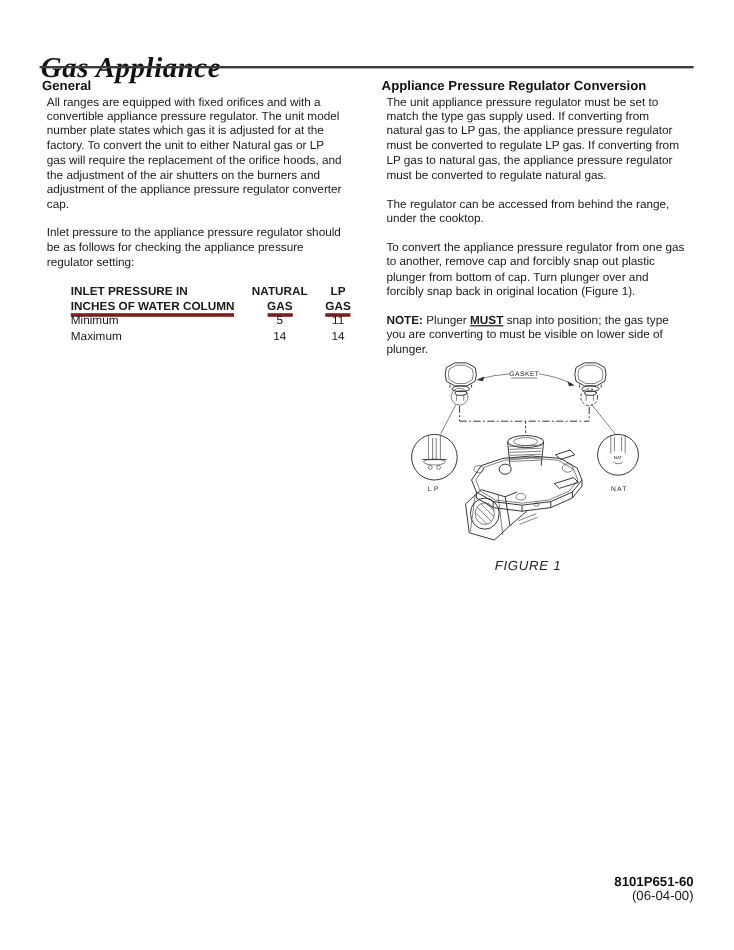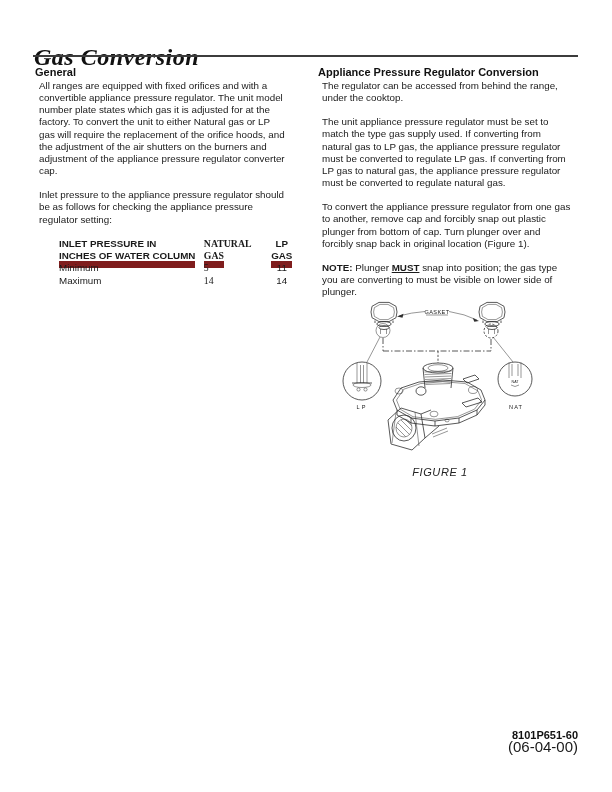--- a/index.html
+++ b/index.html
@@ -13,52 +13,52 @@
     font-family:"Liberation Serif",serif;font-style:italic;font-weight:700;
     font-size:24px;letter-spacing:.5px;color:#111;
   }
   .title-rule{position:absolute;left:33px;top:55px;width:545px;height:2px;background:#3c3c3c;}
   .col{position:absolute;top:66px;font-size:9.8px;line-height:12.15px;}
   .col-left{left:35px;width:266px;}
   .col-right{left:318px;width:262px;}
   .col h3{margin:0 0 1px 0;font-size:11px;line-height:13px;font-weight:700;color:#111;}
   .col p{margin:0 0 12px 4px;white-space:pre-line;}
   .bold{font-weight:700;}
-  .u{border-bottom:7px solid #7f1d1d;padding-bottom:0px;}
+  .u{border-bottom:3px solid #7f1d1d;padding-bottom:0px;}
   .must{font-weight:700;text-decoration:underline;text-align:center;}
   
   .ptable{margin-top:3px;}
   .ptr{display:flex;line-height:12.3px;}
   .c-label{width:158px;padding-left:24px;}
-  .c-nat{width:64px;text-align:left;font-family:Liberation Serif, serif;}
+  .c-nat{width:64px;text-align:center;}
   .c-lp{width:42px;text-align:center;}
   .ptable .hd{font-weight:700;}
   
   .figure-wrap{position:absolute;left:335px;top:296px;width:210px;height:172px;}
   .figure-caption{
     position:absolute;left:335px;top:466px;width:210px;text-align:center;
     font-style:italic;font-size:11px;letter-spacing:.6px;color:#222;
   }
   svg{display:block;}
   .ln{fill:none;stroke:#2e2e2e;stroke-width:.8;}
   .fine{fill:none;stroke:#2e2e2e;stroke-width:.5;}
   .dashdot{fill:none;stroke:#2e2e2e;stroke-width:.8;stroke-dasharray:6 2 1.5 2;}
   .dash{fill:none;stroke:#2e2e2e;stroke-width:.8;stroke-dasharray:2.2 1.6;}
   .figtext{font-family:"Liberation Sans",sans-serif;fill:#222;}
   
   .footer{position:absolute;right:34px;top:729px;text-align:right;}
   .part-number{font-size:11px;font-weight:700;color:#111;line-height:12px;}
-  .rev-date{font-size:15px;color:#1a1a1a;line-height:12px;}
+  .rev-date{font-size:11px;color:#1a1a1a;line-height:12px;}
 </style>
 </head>
 <body>
 
 <div class="page">
 
-  <h1 class="doc-title">Gas Conversion</h1>
+  <h1 class="doc-title">Gas Appliance</h1>
   <div class="title-rule"></div>
 
   <div class="col col-left">
     <h3>General</h3>
     <p>All ranges are equipped with fixed orifices and with a
 convertible appliance pressure regulator. The unit model
 number plate states which gas it is adjusted for at the
 factory. To convert the unit to either Natural gas or LP
 gas will require the replacement of the orifice hoods, and
 the adjustment of the air shutters on the burners and
@@ -87,28 +87,28 @@
       <div class="ptr">
         <span class="c-label">Maximum</span>
         <span class="c-nat">14</span>
         <span class="c-lp">14</span>
       </div>
     </div>
   </div>
 
   <div class="col col-right">
     <h3>Appliance Pressure Regulator Conversion</h3>
-    <p>The regulator can be accessed from behind the range,
-under the cooktop.</p>
     <p>The unit appliance pressure regulator must be set to
 match the type gas supply used. If converting from
 natural gas to LP gas, the appliance pressure regulator
 must be converted to regulate LP gas. If converting from
 LP gas to natural gas, the appliance pressure regulator
 must be converted to regulate natural gas.</p>
+    <p>The regulator can be accessed from behind the range,
+under the cooktop.</p>
     <p>To convert the appliance pressure regulator from one gas
 to another, remove cap and forcibly snap out plastic
 plunger from bottom of cap. Turn plunger over and
 forcibly snap back in original location (Figure 1).</p>
     <p><span class="bold">NOTE:</span><span> Plunger </span><span class="must">MUST</span><span> snap into position; the gas type
 you are converting to must be visible on lower side of
 plunger.</span></p>
   </div>
 
   <div class="figure-wrap">

